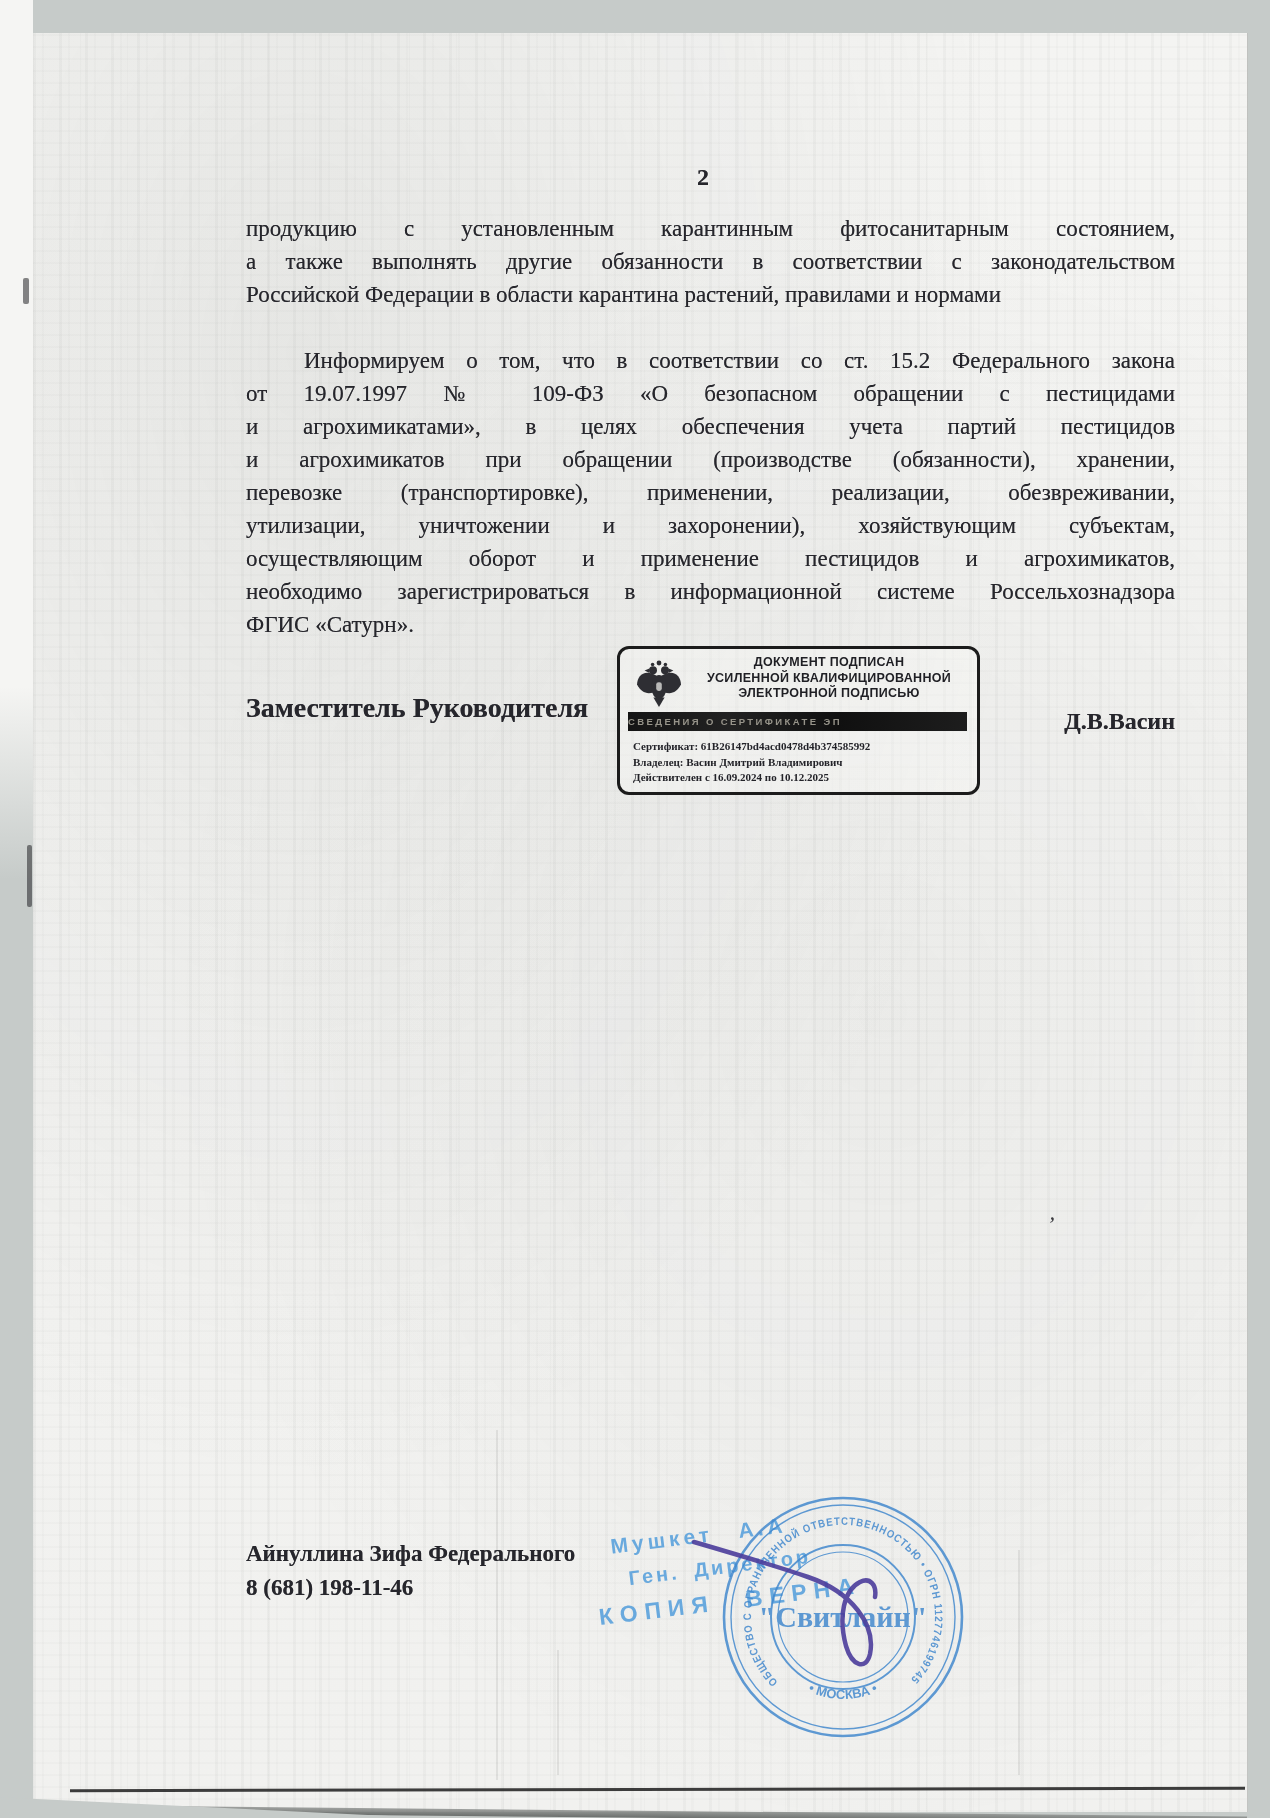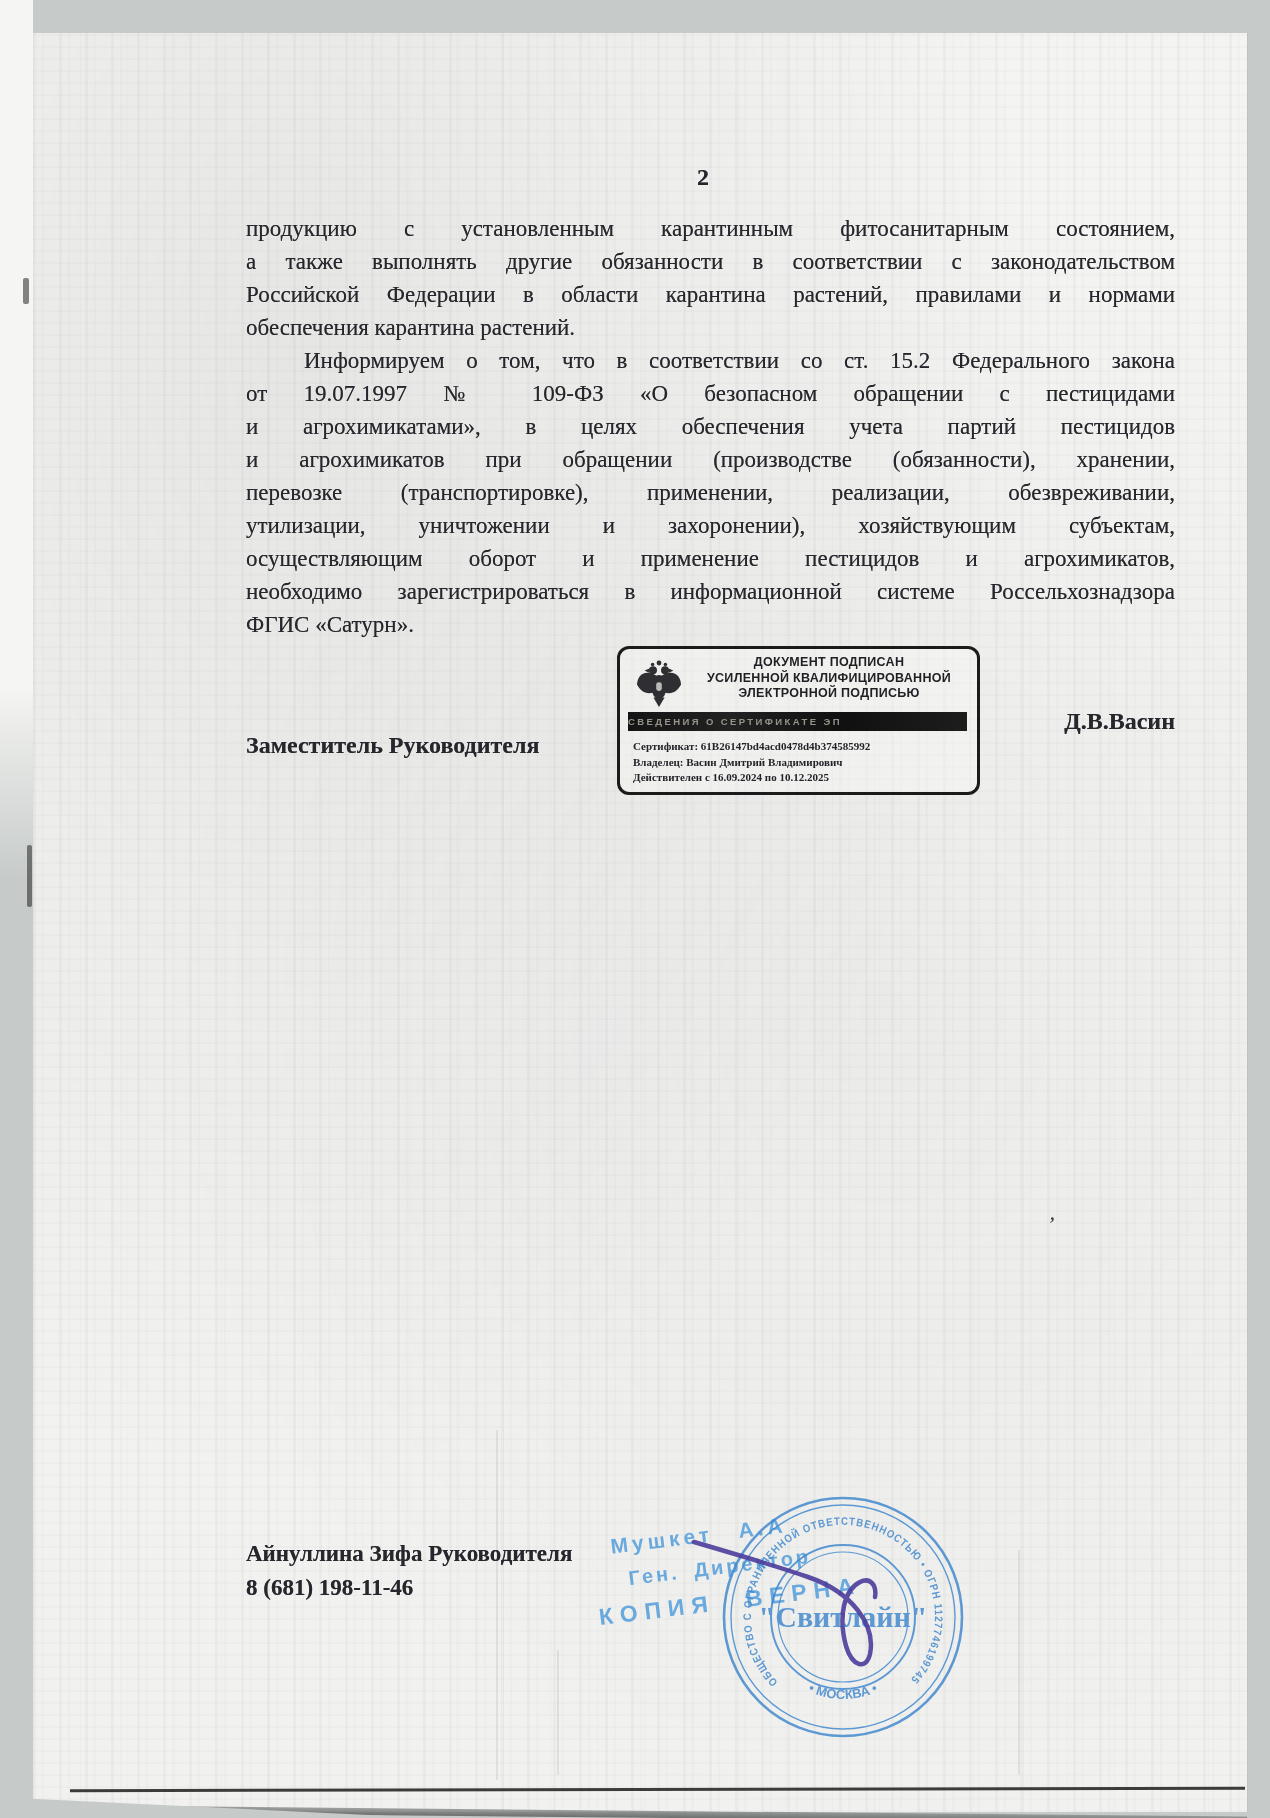--- a/index.html
+++ b/index.html
@@ -61,21 +61,21 @@
   .para{position:absolute;left:246px;width:929px;font-size:23px;font-weight:400;}
   .para .line{
     line-height:33px;white-space:nowrap;
     text-align:justify;text-align-last:justify;
   }
   .para .line:last-child{text-align-last:left;white-space:normal;}
   .para1{top:212px;}
   .para2{top:344px;}
   .indent-first .line:first-child{padding-left:58px;}
 
-  .signatory-title{position:absolute;left:246px;top:732px;font-size:24px;font-weight:600;}
+  .signatory-title{position:absolute;left:246px;top:692px;font-size:28px;font-weight:600;}
   .signatory-name{position:absolute;left:995px;top:708px;width:180px;text-align:right;font-size:24px;font-weight:600;}
   .contact-name{position:absolute;left:246px;top:1541px;font-size:23px;font-weight:600;}
   .contact-phone{position:absolute;left:246px;top:1575px;font-size:23px;font-weight:600;}
   .speck{position:absolute;left:1048px;top:1212px;font-size:22px;color:#3c3c40;transform:rotate(6deg);}
 
   
   .sig-box{
     position:absolute;left:617px;top:646px;width:363px;height:149px;
     border:3px solid #1b1b1b;border-radius:12px;box-sizing:border-box;
     background:rgba(252,252,250,.35);
@@ -126,21 +126,20 @@
   <div class="streak" style="left:1018px;top:1550px;height:225px;"></div>
   <div class="edge-mark" style="left:23px;top:278px;width:6px;height:26px;"></div>
   <div class="edge-mark" style="left:27px;top:845px;width:5px;height:62px;"></div>
 
   <div class="page-number doc-text">2</div>
 
   <div class="para para1 doc-text">
       <div class="line">продукцию с установленным карантинным фитосанитарным состоянием,</div>
       <div class="line">а также выполнять другие обязанности в соответствии с законодательством</div>
       <div class="line">Российской Федерации в области карантина растений, правилами и нормами</div>
-      <div class="line">обеспечения карантина растений.</div>
     </div>
 
   <div class="para para2 indent-first doc-text">
       <div class="line">Информируем о том, что в соответствии со ст. 15.2 Федерального закона</div>
       <div class="line">от 19.07.1997 № 109-ФЗ «О безопасном обращении с пестицидами</div>
       <div class="line">и агрохимикатами», в целях обеспечения учета партий пестицидов</div>
       <div class="line">и агрохимикатов при обращении (производстве (обязанности), хранении,</div>
       <div class="line">перевозке (транспортировке), применении, реализации, обезвреживании,</div>
       <div class="line">утилизации, уничтожении и захоронении), хозяйствующим субъектам,</div>
       <div class="line">осуществляющим оборот и применение пестицидов и агрохимикатов,</div>
@@ -174,21 +173,21 @@
       <div>ЭЛЕКТРОННОЙ ПОДПИСЬЮ</div>
     </div>
     <div class="sig-bar">СВЕДЕНИЯ О СЕРТИФИКАТЕ ЭП</div>
     <div class="sig-cert">
       <div>Сертификат: 61B26147bd4acd0478d4b374585992</div>
       <div>Владелец: Васин Дмитрий Владимирович</div>
       <div>Действителен с 16.09.2024 по 10.12.2025</div>
     </div>
   </div>
 
-  <div class="contact-name doc-text">Айнуллина Зифа Руководителя</div>
+  <div class="contact-name doc-text">Айнуллина Зифа Федерального</div>
   <div class="contact-phone doc-text">8 (681) 198-11-46</div>
   <div class="speck">’</div>
 
   <div class="ink ink-l1">Мушкет А.А</div>
   <div class="ink ink-l2">Ген. Директор</div>
   <div class="ink ink-l3">КОПИЯ ВЕРНА</div>
 
   <svg class="round-stamp" viewBox="0 0 260 260">
     <defs>
       <path id="ringPath" d="M 65,195 A 92 92 0 1 1 195,195" fill="none"></path>

